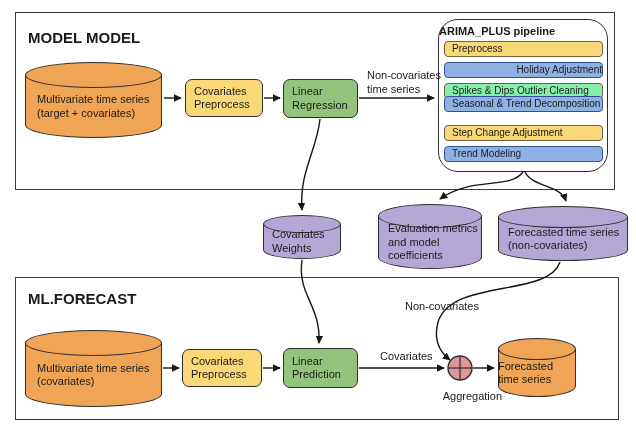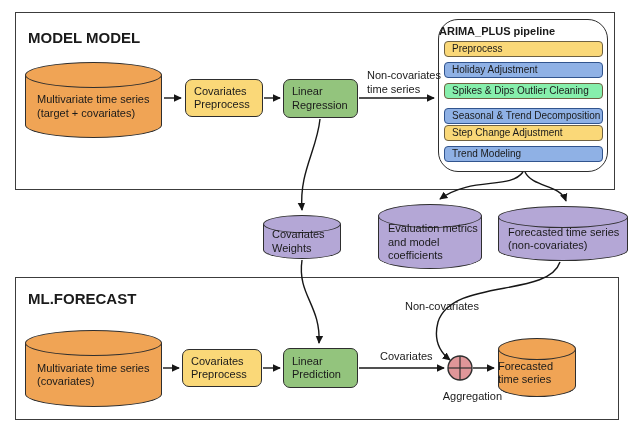--- a/index.html
+++ b/index.html
@@ -82,23 +82,23 @@
   </div>
 
   <div class="box fill-green" style="left:283px; top:79px; width:75px; height:39px;">
     <span class="label">Linear
 Regression</span>
   </div>
 
   <div id="pipeline">
     <div class="pipeline-title">ARIMA_PLUS pipeline</div>
     <div class="pipeline-item" style="top: 21px; background: rgb(250, 216, 120); border-color: rgb(110, 97, 66);">Preprocess</div>
-    <div class="pipeline-item" style="top: 42px; background: rgb(143, 177, 229); border-color: rgb(49, 84, 142);">Holiday Adjustment</div>
+    <div class="pipeline-item" style="top: 42px; background: rgb(143, 177, 229); border-color: rgb(49, 84, 142); text-align: right;">Holiday Adjustment</div>
     <div class="pipeline-item" style="top: 63px; background: #86efac; border-color: rgb(110, 97, 66);">Spikes &amp; Dips Outlier Cleaning</div>
-    <div class="pipeline-item" style="top: 88px; background: rgb(143, 177, 229); border-color: rgb(49, 84, 142);">Seasonal &amp; Trend Decomposition</div>
+    <div class="pipeline-item" style="top: 76px; background: rgb(143, 177, 229); border-color: rgb(49, 84, 142);">Seasonal &amp; Trend Decomposition</div>
     <div class="pipeline-item" style="top: 105px; background: rgb(250, 216, 120); border-color: rgb(110, 97, 66);">Step Change Adjustment</div>
     <div class="pipeline-item" style="top: 126px; background: rgb(143, 177, 229); border-color: rgb(49, 84, 142);">Trend Modeling</div>
   </div>
 
   <div class="cylinder fill-purple" style="left:263px; top:215px; width:78px; height:44px; --ry:9px;">
     <div class="cyl-body"></div>
     <div class="cyl-top"></div>
     <div class="cyl-label" style="padding-left:9px;">
       <span class="label">Covariates
 Weights</span>

